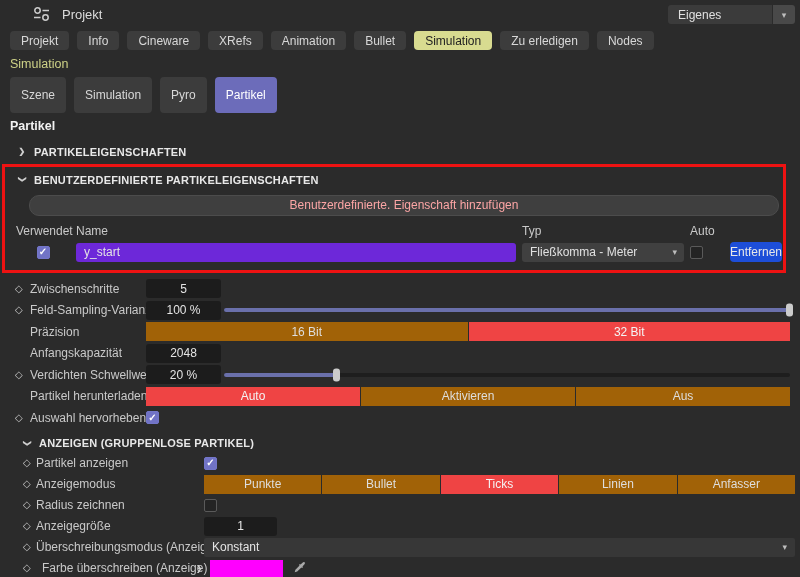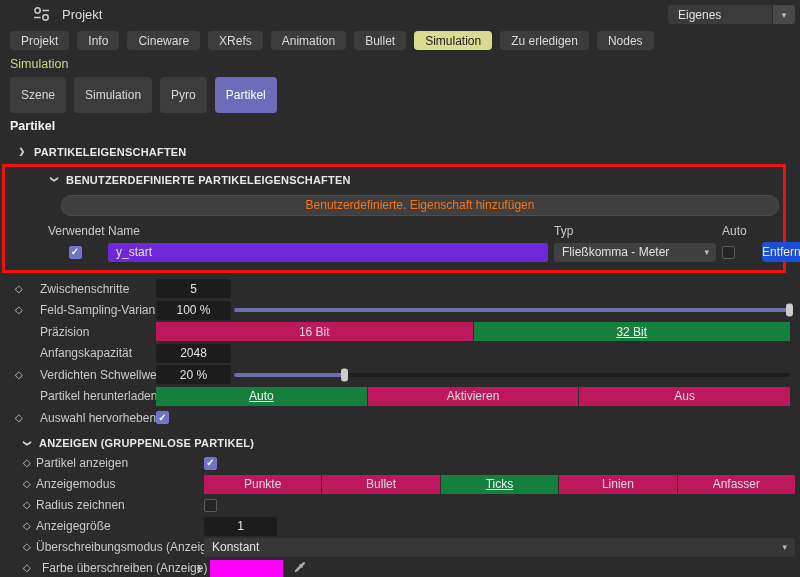--- a/index.html
+++ b/index.html
@@ -29,54 +29,54 @@
   .group-label { color:#ced287; font-size:12.5px; margin:7px 0 0 10px; line-height:15px; }
   .page-heading { color:#f2f2f2; font-size:12.5px; font-weight:bold; margin:6px 0 0 10px; line-height:15px; }
 
   
   .sec-header { display:flex; align-items:center; gap:8px; font-weight:bold; font-size:11px; color:#e8e8e8; letter-spacing:.2px; height:17px; }
   .sec1 { margin:9px 0 0 18px; }
   .chev { font-size:8px; color:#cfcfcf; display:inline-block; width:8px; text-align:center; }
   .chev.open { transform:rotate(90deg); }
 
   
-  .red-box { margin:4px 14px 0 2px; border:3px solid #ee1212; padding-bottom:8px;padding-left:32px; }
+  .red-box { margin:4px 14px 0 2px; border:3px solid #ee1212; padding-bottom:8px; }
   .red-box .sec-header { margin:4px 0 0 13px; }
-  .add-btn { display:block; margin:7px 4px 0 24px; height:21px; background:#3f3f3f; border:1px solid #4c4c4c; border-radius:10px; color:#f97316; text-align:center; line-height:19px; cursor:default; }
+  .add-btn { display:block; margin:7px 4px 0 24px; height:21px; background:#3f3f3f; border:1px solid #4c4c4c; border-radius:10px; color:#fca5a5; text-align:center; line-height:19px; cursor:default; }
 
   .ptable { display:grid; grid-template-columns:54px 440px 162px 34px 1fr; column-gap:6px; padding:0 7px 0 11px; align-items:center; }
   .thead { margin-top:7px; height:15px; color:#c9c9c9; }
   .trow  { margin-top:4px; height:20px; }
   .name-input { height:19px; background:#6d28d9; border-radius:3px; display:flex; align-items:center; padding-left:8px; color:#e4e4e4; }
   .type-dd { height:19px; background:#404040; border-radius:3px; display:flex; align-items:center; justify-content:space-between; padding:0 7px 0 8px; color:#e0e0e0; }
   .dd-arrow { font-size:9px; color:#bdbdbd; }
   .remove-btn { height:20px; background:#1d4ed8; border-radius:4px; text-align:center; line-height:20px; color:#e8e8e8; cursor:default; }
 
   
   .cb { width:13px; height:13px; border-radius:2px; background:#242424; border:1px solid #5a5a5a; display:flex; align-items:center; justify-content:center; flex:0 0 auto; }
   .cb.checked { background:#7173c6; border-color:#7376c9; }
   .cb .cb-glyph { color:#fff; font-size:10px; font-weight:bold; line-height:1; }
   .cb:not(.checked) .cb-glyph { display:none; }
   .cb-center { justify-self:center; }
 
   
   .prow { display:flex; align-items:center; height:21.5px; padding:0 10px 0 15px; }
   .params { margin-top:5px; }
   .key { width:13px; font-size:10px; color:#c6c6c6; line-height:1; }
-  .plabel { width:116px; margin-left:12px; color:#c9c9c9; white-space:nowrap; }
+  .plabel { width:116px; margin-left:2px; color:#c9c9c9; white-space:nowrap; }
   .pfield { width:75px; height:19px; background:#1c1c1c; border-radius:3px; color:#e4e4e4; display:flex; align-items:center; justify-content:center; }
 
   .slider { flex:1; margin-left:3px; height:15px; display:flex; align-items:center; }
   .slider-track { width:100%; height:4px; background:#1e1e1e; border-radius:2px; }
   .slider-fill { height:4px; background:#6a70ab; border-radius:2px; position:relative; }
   .slider-handle { position:absolute; right:-3px; top:50%; transform:translateY(-50%); width:7px; height:13px; background:#cccccc; border-radius:3px; }
 
   .segmented { flex:1; display:flex; gap:1px; height:19px; }
-  .seg { flex:1; background:#be185d; display:flex; align-items:center; justify-content:center; color:#dedede; white-space:nowrap; cursor:default; }
-  .seg.selected { background:#15803d; color:#f4f4f4;text-decoration:underline; }
+  .seg { flex:1; background:#a16207; display:flex; align-items:center; justify-content:center; color:#dedede; white-space:nowrap; cursor:default; }
+  .seg.selected { background:#ef4444; color:#f4f4f4; }
 
   
   .anz-header { margin:5px 0 0 23px; height:19px; }
   .drow { display:flex; align-items:center; height:21px; padding:0 5px 0 23px; }
   .dlabel { width:168px; color:#c9c9c9; white-space:nowrap; }
   .dlabel-short { width:150px; margin-left:6px; color:#c9c9c9; white-space:nowrap; }
   .dfield { width:73px; height:19px; background:#1c1c1c; border-radius:3px; color:#e4e4e4; display:flex; align-items:center; justify-content:center; }
   .dropdown-full { flex:1; height:19px; background:#373737; border-radius:2px; display:flex; align-items:center; justify-content:space-between; padding:0 8px; color:#e4e4e4; }
   .expander { width:14px; font-size:8px; color:#cfcfcf; text-align:center; }
   .swatch { width:73px; height:17px; margin-left:4px; }

